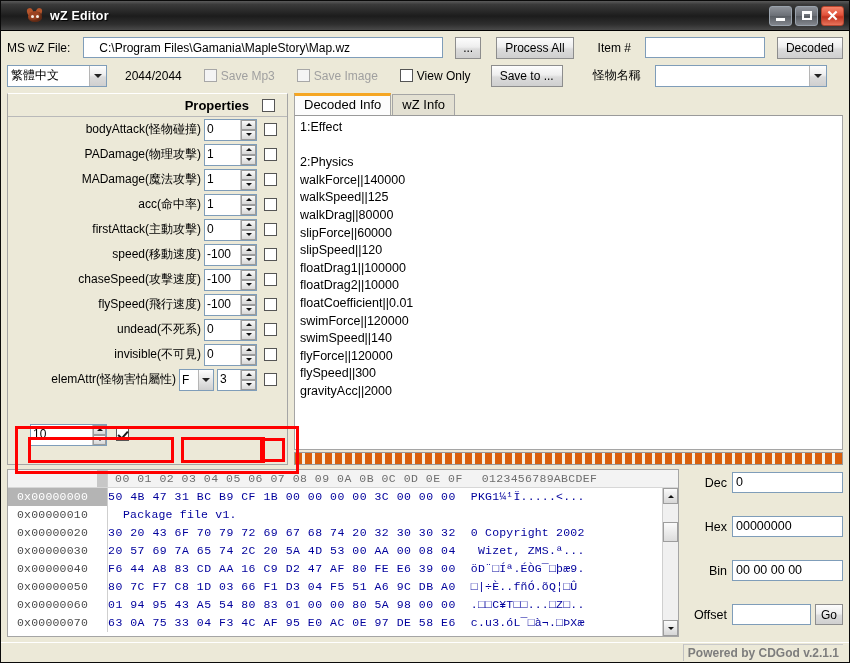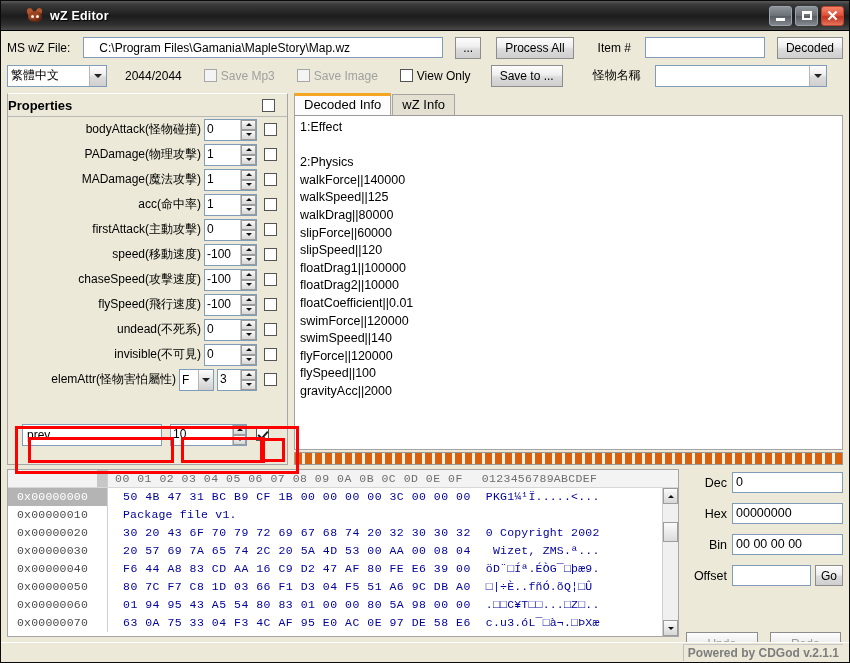--- a/index.html
+++ b/index.html
@@ -174,21 +174,21 @@
     display: flex; flex-direction: column;
     position: relative;
   }
   .props-head {
     height: 23px;
     display: flex; align-items: center;
     border-bottom: 1px solid #b9b9b9;
     position: relative;
   }
   .props-head .ttl {
-    flex: 1; text-align: left;
+    flex: 1; text-align: right;
     font-weight: bold; font-size: 13px; color: #000;
     padding-right: 38px;
   }
   .props-head .chk { position: absolute; right: 12px; }
   .props-list { flex: 1; overflow: hidden; }
   .prow {
     display: flex; align-items: center;
     height: 25px;
     padding-right: 10px;
   }
@@ -359,24 +359,22 @@
     width: 100px;
     color: #4b4b4b;
     padding-left: 9px;
     border-right: 1px solid #cfcfcf;
     background: #fff;
     letter-spacing: .2px;
   }
   .hrow.sel .off { background: #b4b4b4; color: #ffffff; }
   .hrow .bytes {
     color: #00009c;
-    padding-left: 7px;
     letter-spacing: .5px;
     white-space: pre;
-    margin-left: 8px;
   }
   .hrow .txt {
     color: #00009c;
     margin-left: 15px;
     white-space: pre;
     letter-spacing: .2px;
   }
   .vscroll {
     width: 16px;
     background: #f0f0f0;
@@ -395,21 +393,21 @@
     background: linear-gradient(to bottom,#fbfbfb,#dcdcdc);
     border: 1px solid #9d9d9d;
   }
 
   
   .numpanel {
     flex: 1;
     margin-left: 5px;
     padding-top: 3px;
   }
-  .nrow { display: flex; align-items: center; margin-bottom: 10px; }
+  .nrow { display: flex; align-items: center; margin-bottom: 23px; }
   .nrow .nlbl {
     width: 48px; text-align: right; padding-right: 5px;
     font-size: 12.5px; color: #000;
   }
   .nrow .nfield {
     flex: 1;
     background: #fff; border: 1px solid #7f9db9;
     height: 21px; padding: 2px 3px;
     font-size: 12.5px; color: #000;
     font-family: "Liberation Sans", sans-serif;
@@ -688,21 +686,20 @@
               <div>
                   <i class="caret-dn-s"></i>
                 </div>
             </span>
           </span>
           <span class="chk"></span>
         </div>
       </div>
 
       <div class="hl-row">
-        <div class="hl-text">prev</div>
         <div class="hl-spin">
           <span class="val" style="flex:1;padding:2px 2px;font-size:12px;">10</span>
           <span class="arrows" style="width:14px;display:flex;flex-direction:column;border-left:1px solid #c5c5c5;">
             <div style="flex:1;background:linear-gradient(to bottom,#fafafa,#d7d7d7);border:1px solid #9c9c9c;display:flex;align-items:center;justify-content:center;">
                 <i class="caret-up-s"></i>
               </div>
             <div style="flex:1;background:linear-gradient(to bottom,#fafafa,#d7d7d7);border:1px solid #9c9c9c;display:flex;align-items:center;justify-content:center;">
                 <i class="caret-dn-s"></i>
               </div>
           </span>
@@ -724,21 +721,21 @@
         <div class="line">walkSpeed||125</div>
         <div class="line">walkDrag||80000</div>
         <div class="line">slipForce||60000</div>
         <div class="line">slipSpeed||120</div>
         <div class="line">floatDrag1||100000</div>
         <div class="line">floatDrag2||10000</div>
         <div class="line">floatCoefficient||0.01</div>
         <div class="line">swimForce||120000</div>
         <div class="line">swimSpeed||140</div>
         <div class="line">flyForce||120000</div>
-        <div class="line">flySpeed||100</div>
+        <div class="line">flySpeed||300</div>
         <div class="line">gravityAcc||2000</div>
       </div>
       <div class="orange-bar"></div>
     </div>
   </div>
 
   <div class="hexzone">
     <div class="hexbox">
       <div class="hexhead">
         <span class="gutter">

